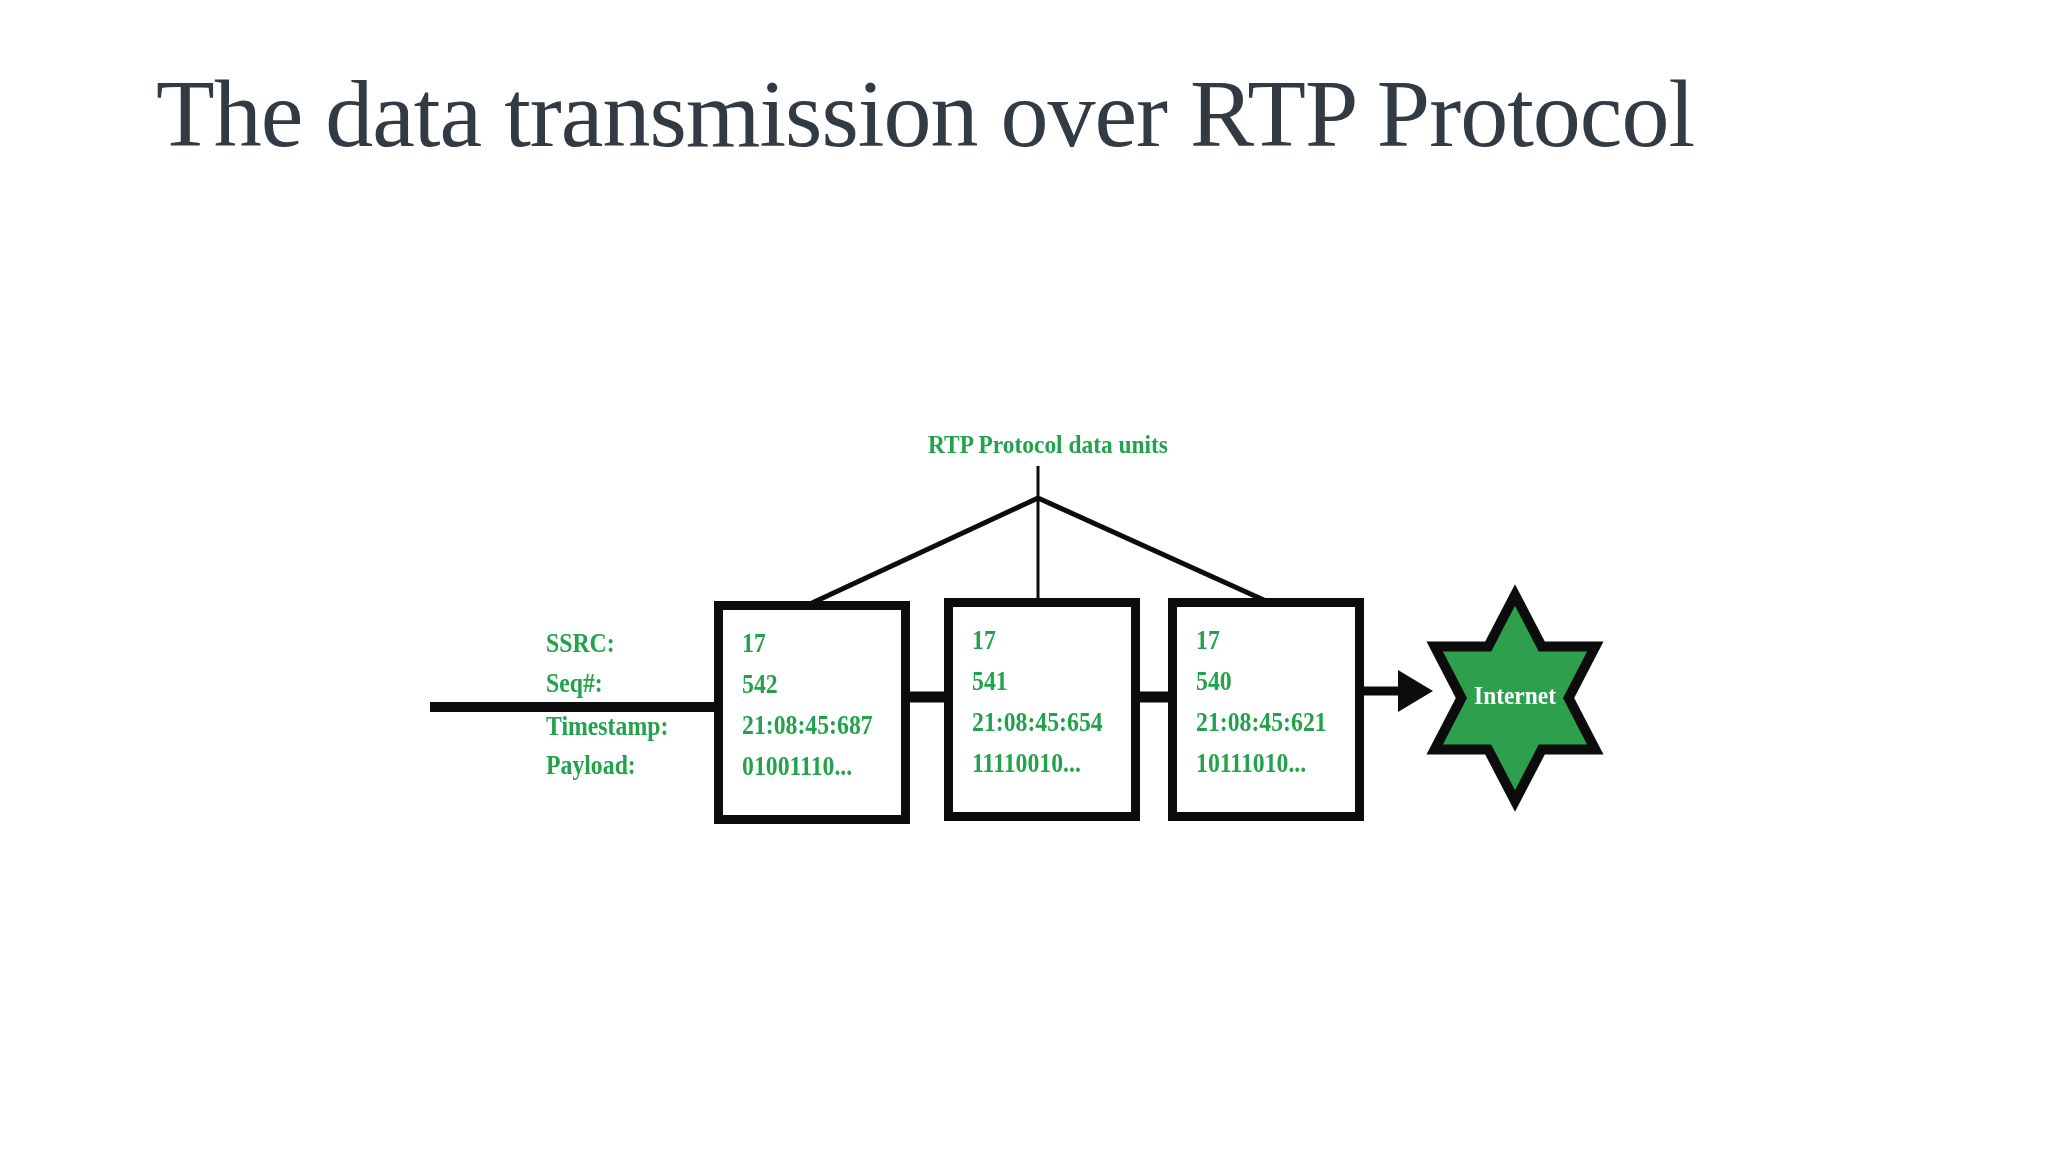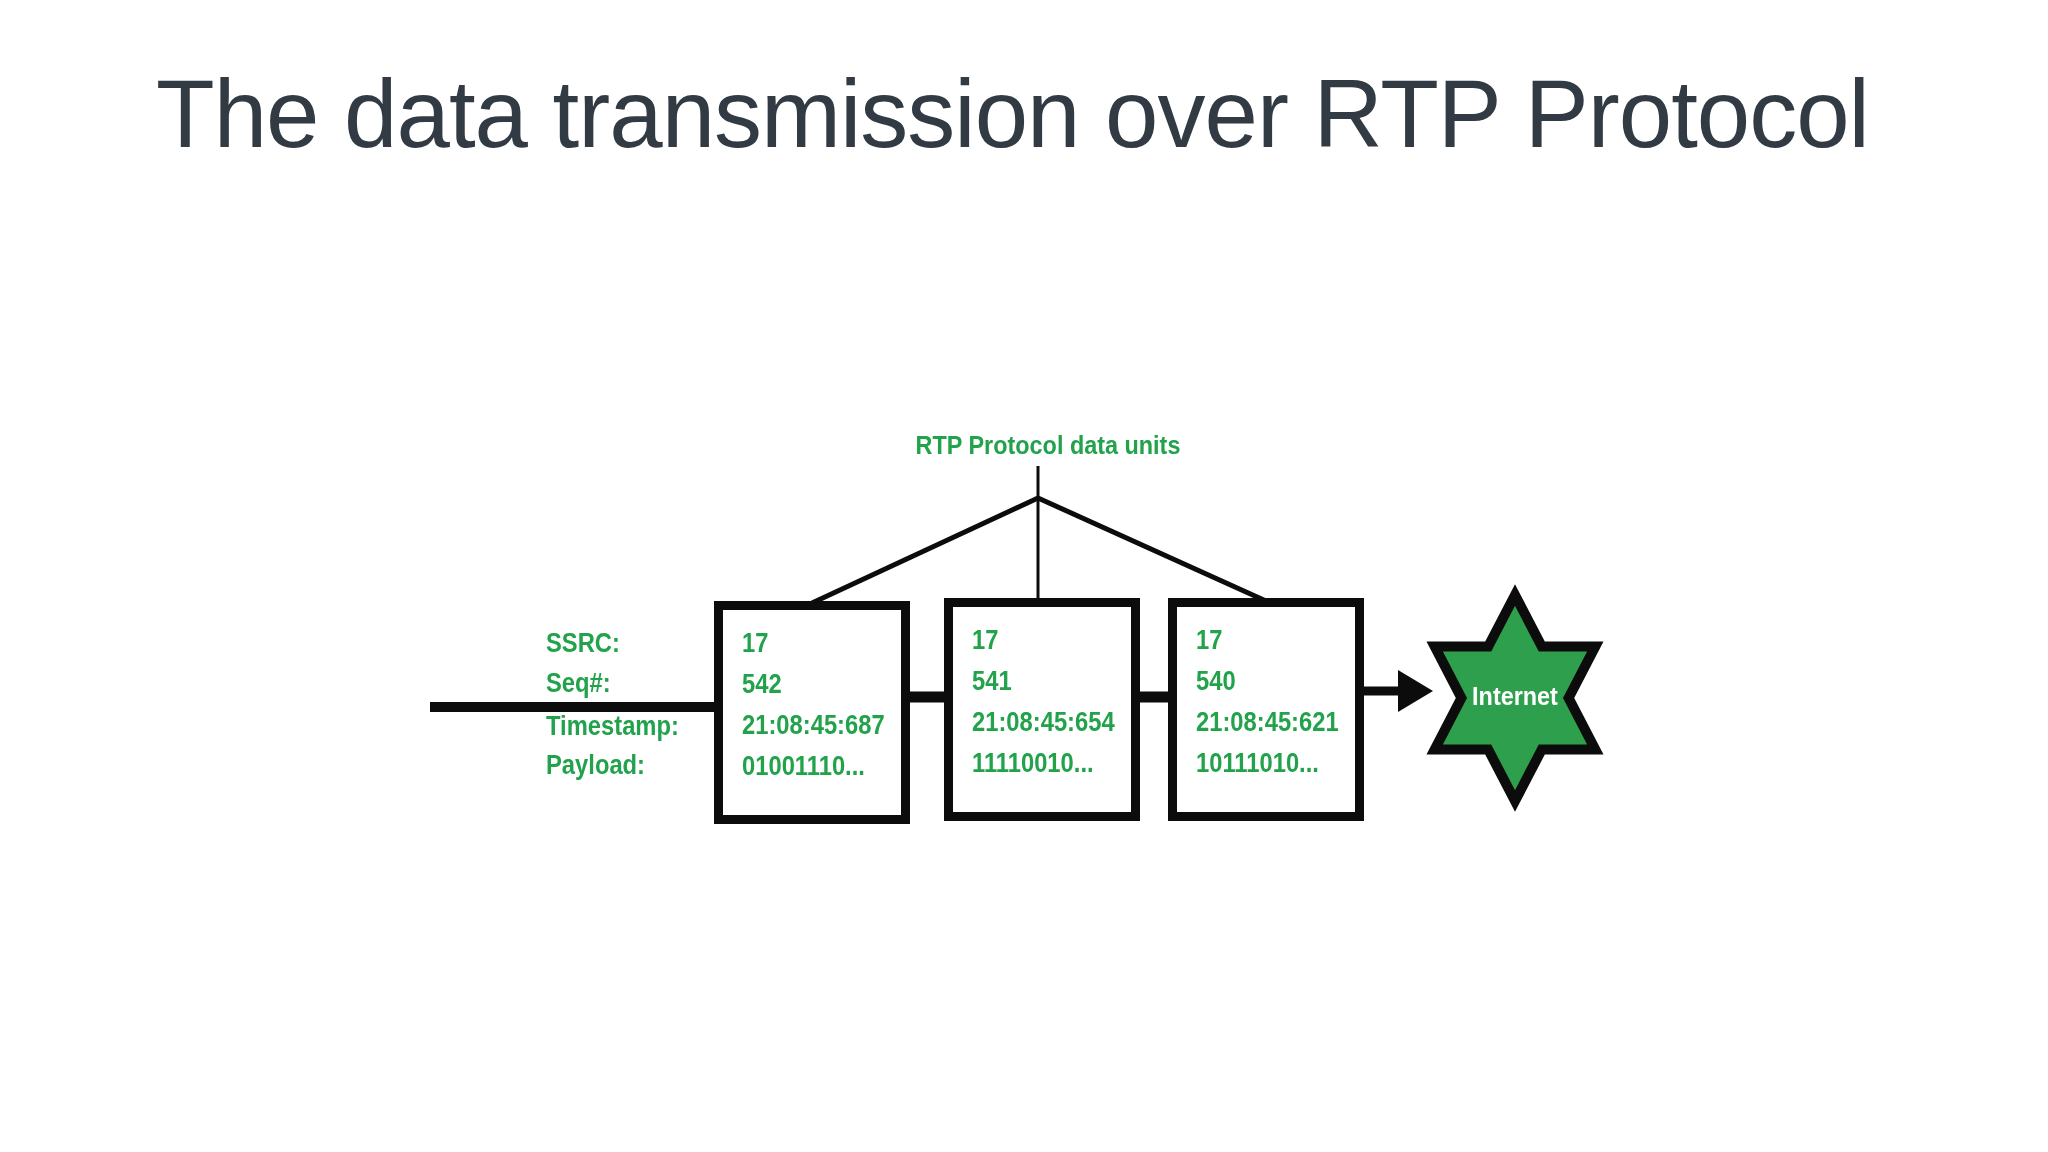--- a/index.html
+++ b/index.html
@@ -1,18 +1,18 @@
 <!DOCTYPE html>
 <html><head>
 <meta charset="utf-8">
 <style>
   html,body { margin:0; padding:0; background:#fff; }
   #canvas {
     position:relative; width:2048px; height:1152px; overflow:hidden;
-    background:#ffffff; font-family:Liberation Sans, sans-serif;
+    background:#ffffff; font-family:Liberation Serif, serif;
   }
   
   .title {
     position:absolute; left:156px; top:64px;
     color:var(--title-text,#323b44);
     font-size:96px; line-height:100px; font-weight:400;
     letter-spacing:-1px; white-space:nowrap;
   }
   
   svg.lines { position:absolute; left:0; top:0; }

